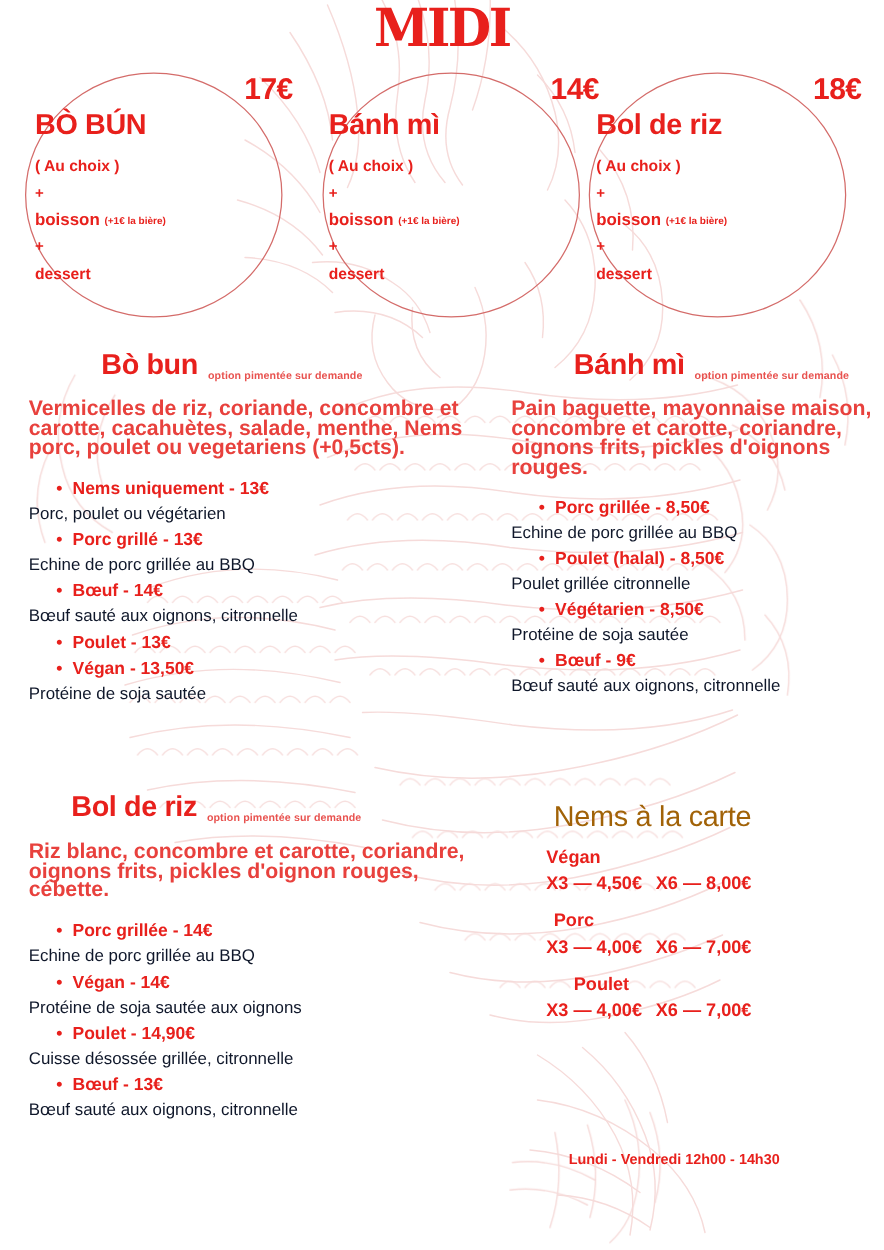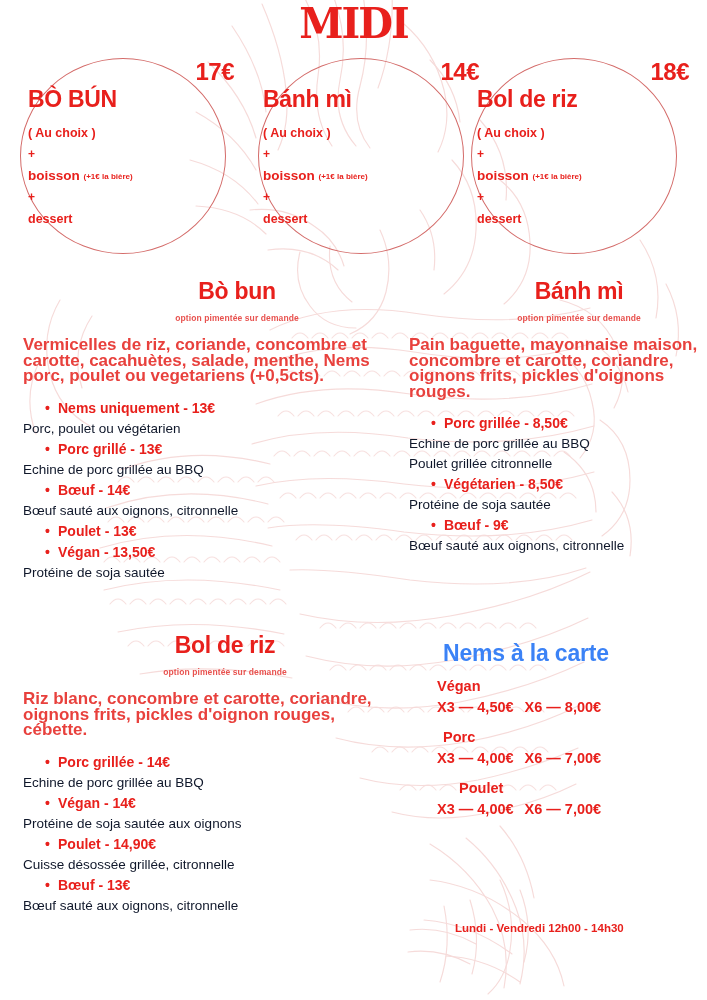--- a/index.html
+++ b/index.html
@@ -57,21 +57,21 @@
   #combo1{ left:263px; top:60px;  width:200px; }
   #combo1 .ring{ left:-5px; top:-2px; width:206px; height:196px; }
   #combo1 .price{ right:-16px; top:-2px; }
 
   #combo2{ left:477px; top:60px;  width:200px; }
   #combo2 .ring{ left:-6px; top:-2px; width:206px; height:196px; }
   #combo2 .price{ right:-12px; top:-2px; }
 
   
   .section{ position:absolute; }
-  .sec-head{ display:flex; align-items:center; gap:8px; white-space:nowrap;flex-direction:column; }
+  .sec-head{ display:flex; align-items:flex-end; gap:8px; white-space:nowrap; }
   .sec-title{ font-size:23px; font-weight:700; color:#E8201C; letter-spacing:-.3px; }
   .sec-sub{ font-size:8.5px; font-weight:700; color:#E8524F; letter-spacing:.1px; }
 
   .sec-desc{
     font-size:17px; font-weight:700; line-height:15.5px;
     color:#E8413D; margin-top:14px;
   }
 
   .items{ margin-top:14px; }
   .item-name{
@@ -87,21 +87,21 @@
   #sec-bobun{ left:23px;  top:278px; width:370px; }
   #sec-bobun .sec-head{ margin-left:58px; }
   #sec-banhmi{ left:409px; top:278px; width:290px; }
   #sec-banhmi .sec-head{ margin-left:50px; }
   #sec-bolderiz{ left:23px;  top:632px; width:370px; }
   #sec-bolderiz .sec-head{ margin-left:34px; }
 
   
   #sec-nems{ position:absolute; left:437px; top:640px; width:250px; }
   #sec-nems .nems-title{
-    font-size:23px; font-weight:700; color:#3b82f6; letter-spacing:-.2px;
+    font-size:23px; font-weight:400; color:#a16207; letter-spacing:-.2px;
     margin-left:6px;
   }
   .nems-group{ margin-top:9px; }
   .nems-kind{ font-size:14.5px; font-weight:700; color:#E8201C; line-height:20px; }
   .nems-prices{ font-size:14.5px; font-weight:700; color:#E8201C; line-height:22px; white-space:nowrap; }
   .nems-prices .gap{ display:inline-block; width:11px; }
 
   
   .hours{
     position:absolute; left:455px; top:922px;
@@ -480,20 +480,21 @@
 
   <div class="section" id="sec-banhmi">
     <div class="sec-head">
       <span class="sec-title">Bánh mì</span>
       <span class="sec-sub">option pimentée sur demande</span>
     </div>
     <div class="sec-desc">Pain baguette, mayonnaise maison, concombre et carotte, coriandre, oignons frits, pickles d'oignons rouges.</div>
     <div class="items">
       <div class="item-name"><span class="bul">•</span><span>Porc grillée - 8,50€</span></div>
       <div class="item-desc">Echine de porc grillée au BBQ</div>
+      <div class="item-name"><span class="bul">•</span><span>Poulet (halal) - 8,50€</span></div>
       <div class="item-desc">Poulet grillée citronnelle</div>
       <div class="item-name"><span class="bul">•</span><span>Végétarien - 8,50€</span></div>
       <div class="item-desc">Protéine de soja sautée</div>
       <div class="item-name"><span class="bul">•</span><span>Bœuf - 9€</span></div>
       <div class="item-desc">Bœuf sauté aux oignons, citronnelle</div>
     </div>
   </div>
 
   <div class="section" id="sec-bolderiz">
     <div class="sec-head">

